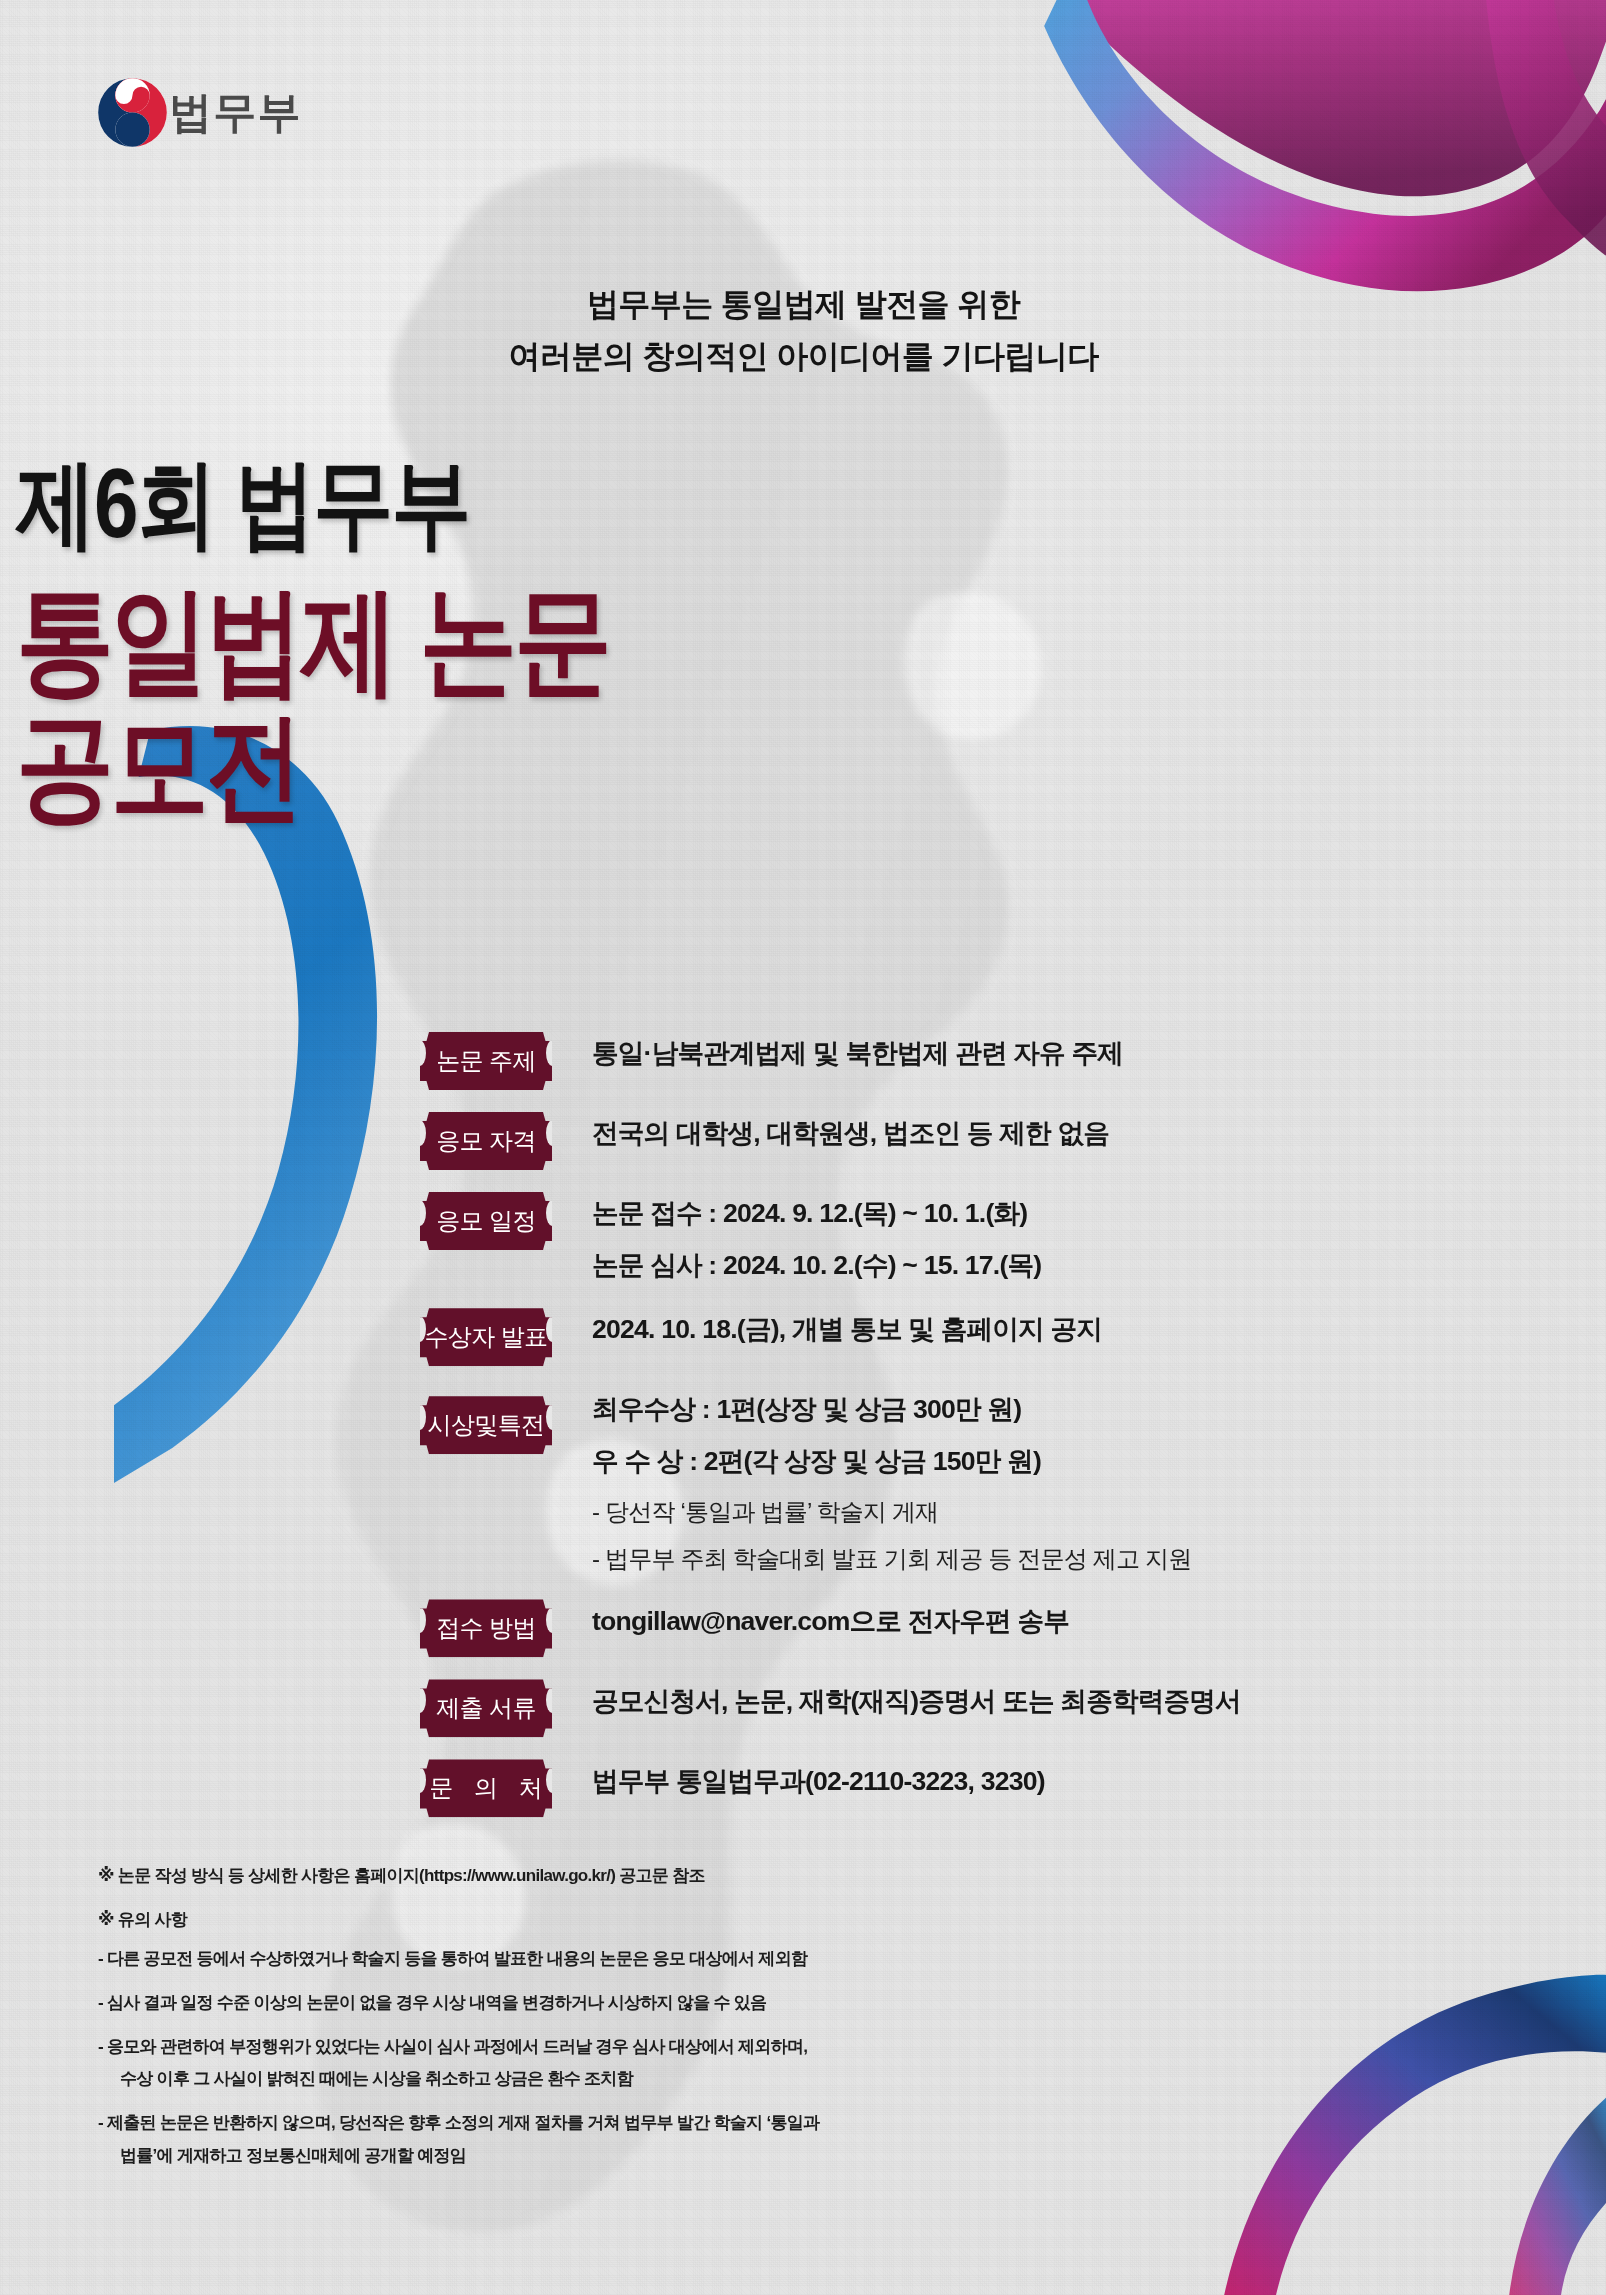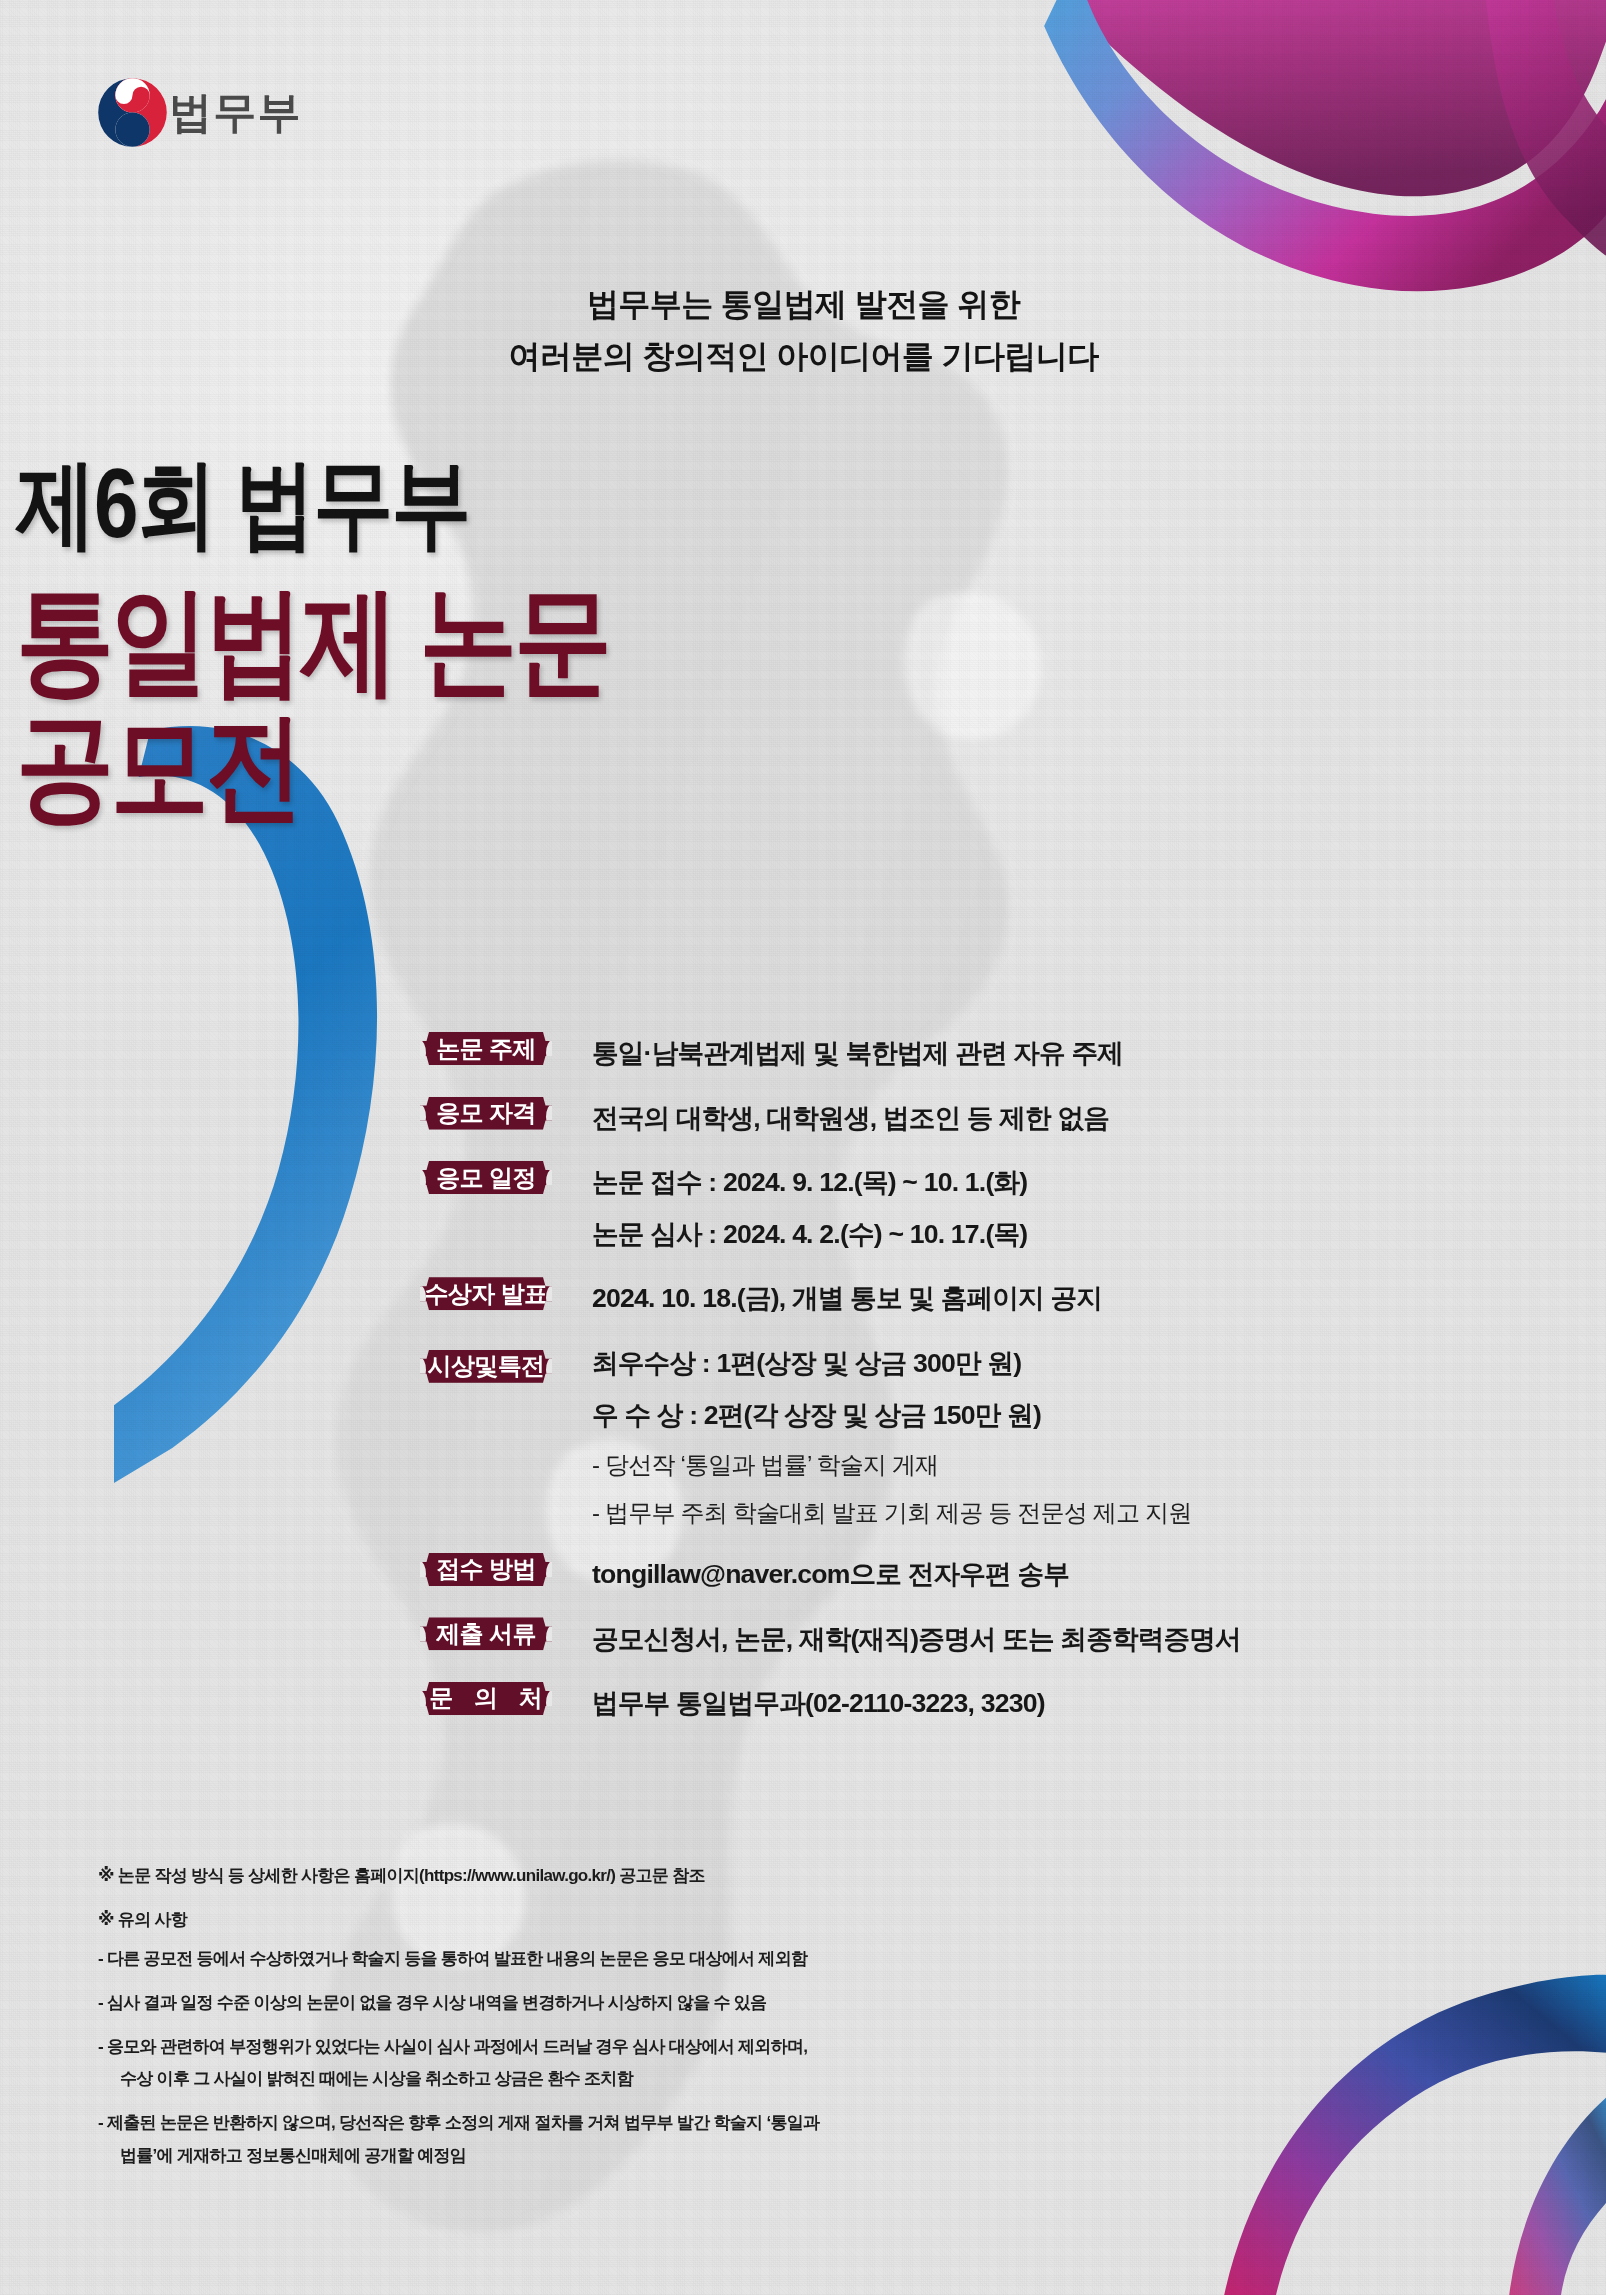--- a/index.html
+++ b/index.html
@@ -58,24 +58,24 @@
     margin-top:26px;
     font-size:98px;font-weight:800;color:#6d0e26;letter-spacing:-3.2px;line-height:1.02;
     transform:scaleY(1.2);transform-origin:center top;
     text-shadow:1.9px 3.2px 5.2px rgba(0,0,0,.2);
   }
 
   
   .info{position:absolute;left:420px;top:1032px;width:1101px;}
   .row{display:flex;align-items:flex-start;margin-bottom:22px;}
   .badge{
-    flex:0 0 auto;width:132px;height:33px;
+    flex:0 0 auto;width:132px;height:58px;
     background:#62102a;color:#fff;
     display:flex;align-items:center;justify-content:center;
-    font-size:24px;font-weight:700;letter-spacing:-0.6px;
+    font-size:24px;font-weight:400;letter-spacing:-0.6px;
     -webkit-clip-path:polygon(
       0% 9px, 6.5px 9px, 9px 0%, calc(100% - 9px) 0%, calc(100% - 6.5px) 9px, 100% 9px,
       100% calc(100% - 9px), calc(100% - 6.5px) calc(100% - 9px), calc(100% - 9px) 100%,
       9px 100%, 6.5px calc(100% - 9px), 0% calc(100% - 9px));
     clip-path:polygon(
       0% 9px, 6.5px 9px, 9px 0%, calc(100% - 9px) 0%, calc(100% - 6.5px) 9px, 100% 9px,
       100% calc(100% - 9px), calc(100% - 6.5px) calc(100% - 9px), calc(100% - 9px) 100%,
       9px 100%, 6.5px calc(100% - 9px), 0% calc(100% - 9px));
     box-shadow:1.3px 1.9px 3.9px rgba(0,0,0,.18);
     position:relative;
@@ -250,21 +250,21 @@
         <div class="val">
           <div class="line">전국의 대학생, 대학원생, 법조인 등 제한 없음</div>
         </div>
       </div>
       <div class="row">
         <div class="badge">
           <span>응모 일정</span>
         </div>
         <div class="val">
           <div class="line">논문 접수 : 2024. 9. 12.(목) ~ 10. 1.(화)</div>
-          <div class="line">논문 심사 : 2024. 4. 2.(수) ~ 10. 17.(목)</div>
+          <div class="line">논문 심사 : 2024. 10. 2.(수) ~ 15. 17.(목)</div>
         </div>
       </div>
       <div class="row">
         <div class="badge">
           <span>수상자 발표</span>
         </div>
         <div class="val">
           <div class="line">2024. 10. 18.(금), 개별 통보 및 홈페이지 공지</div>
         </div>
       </div>

